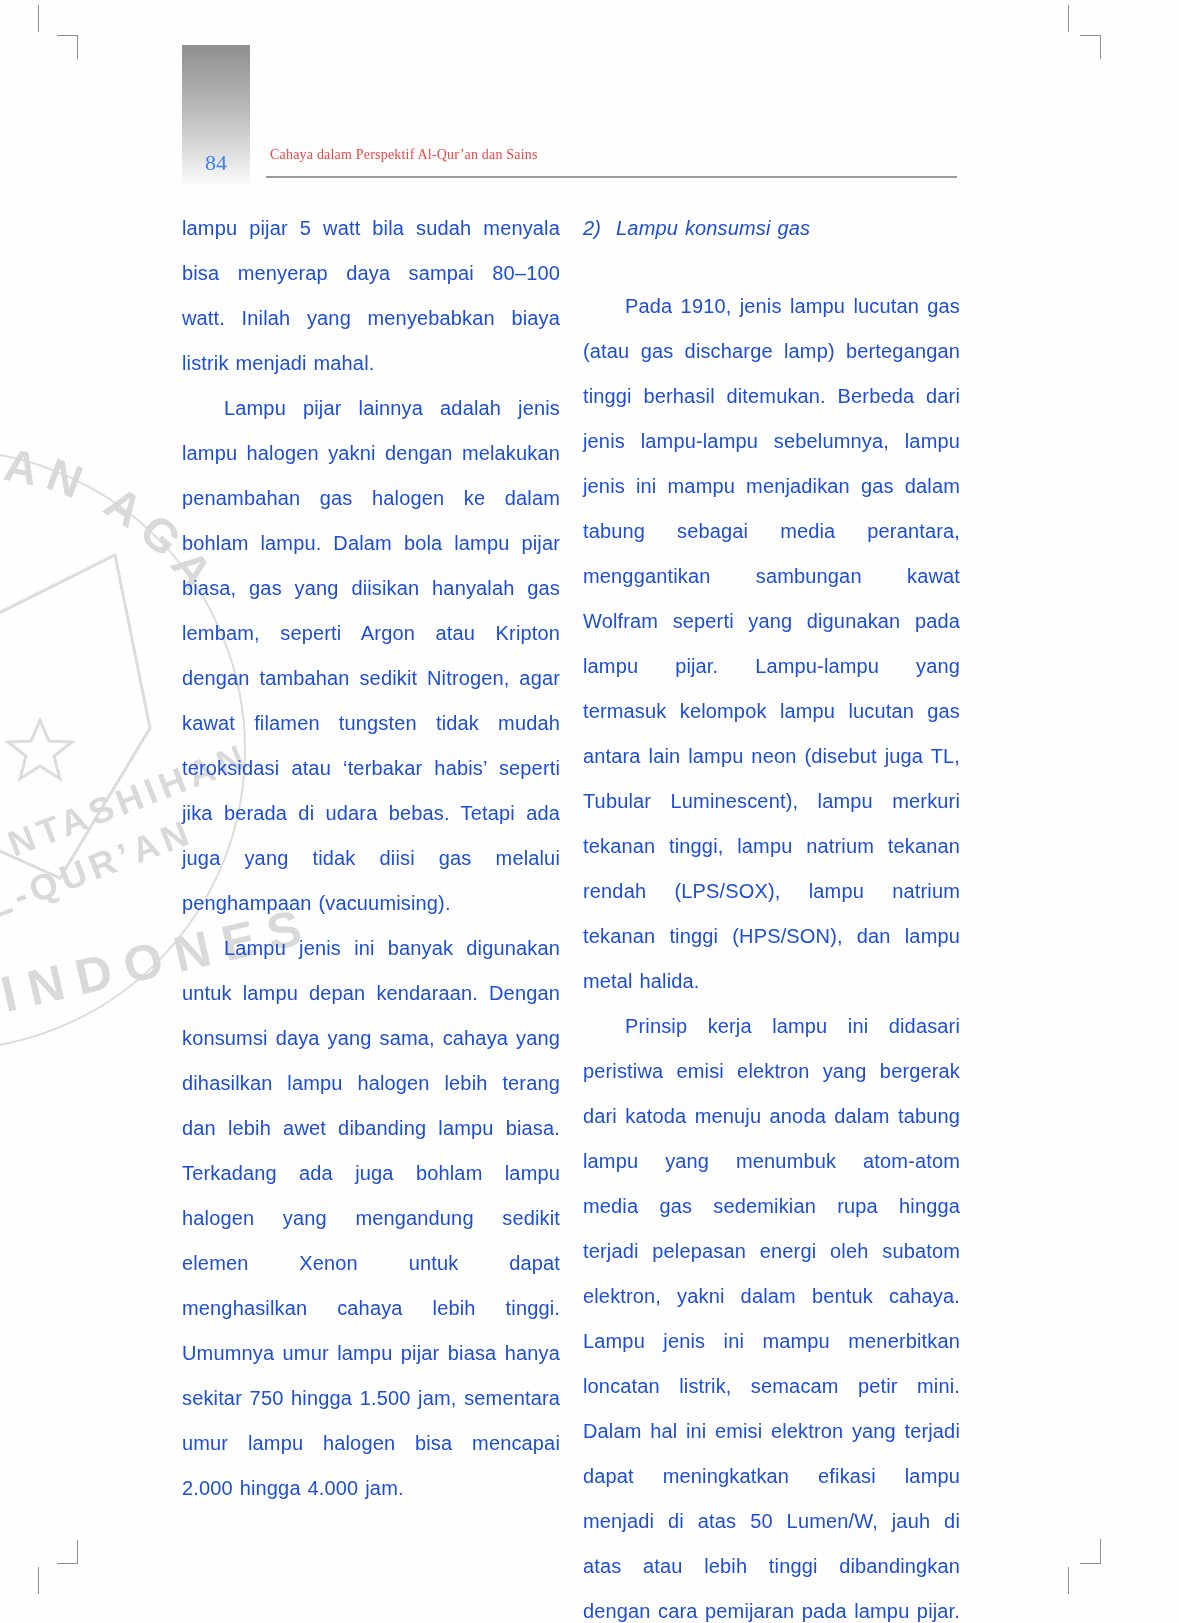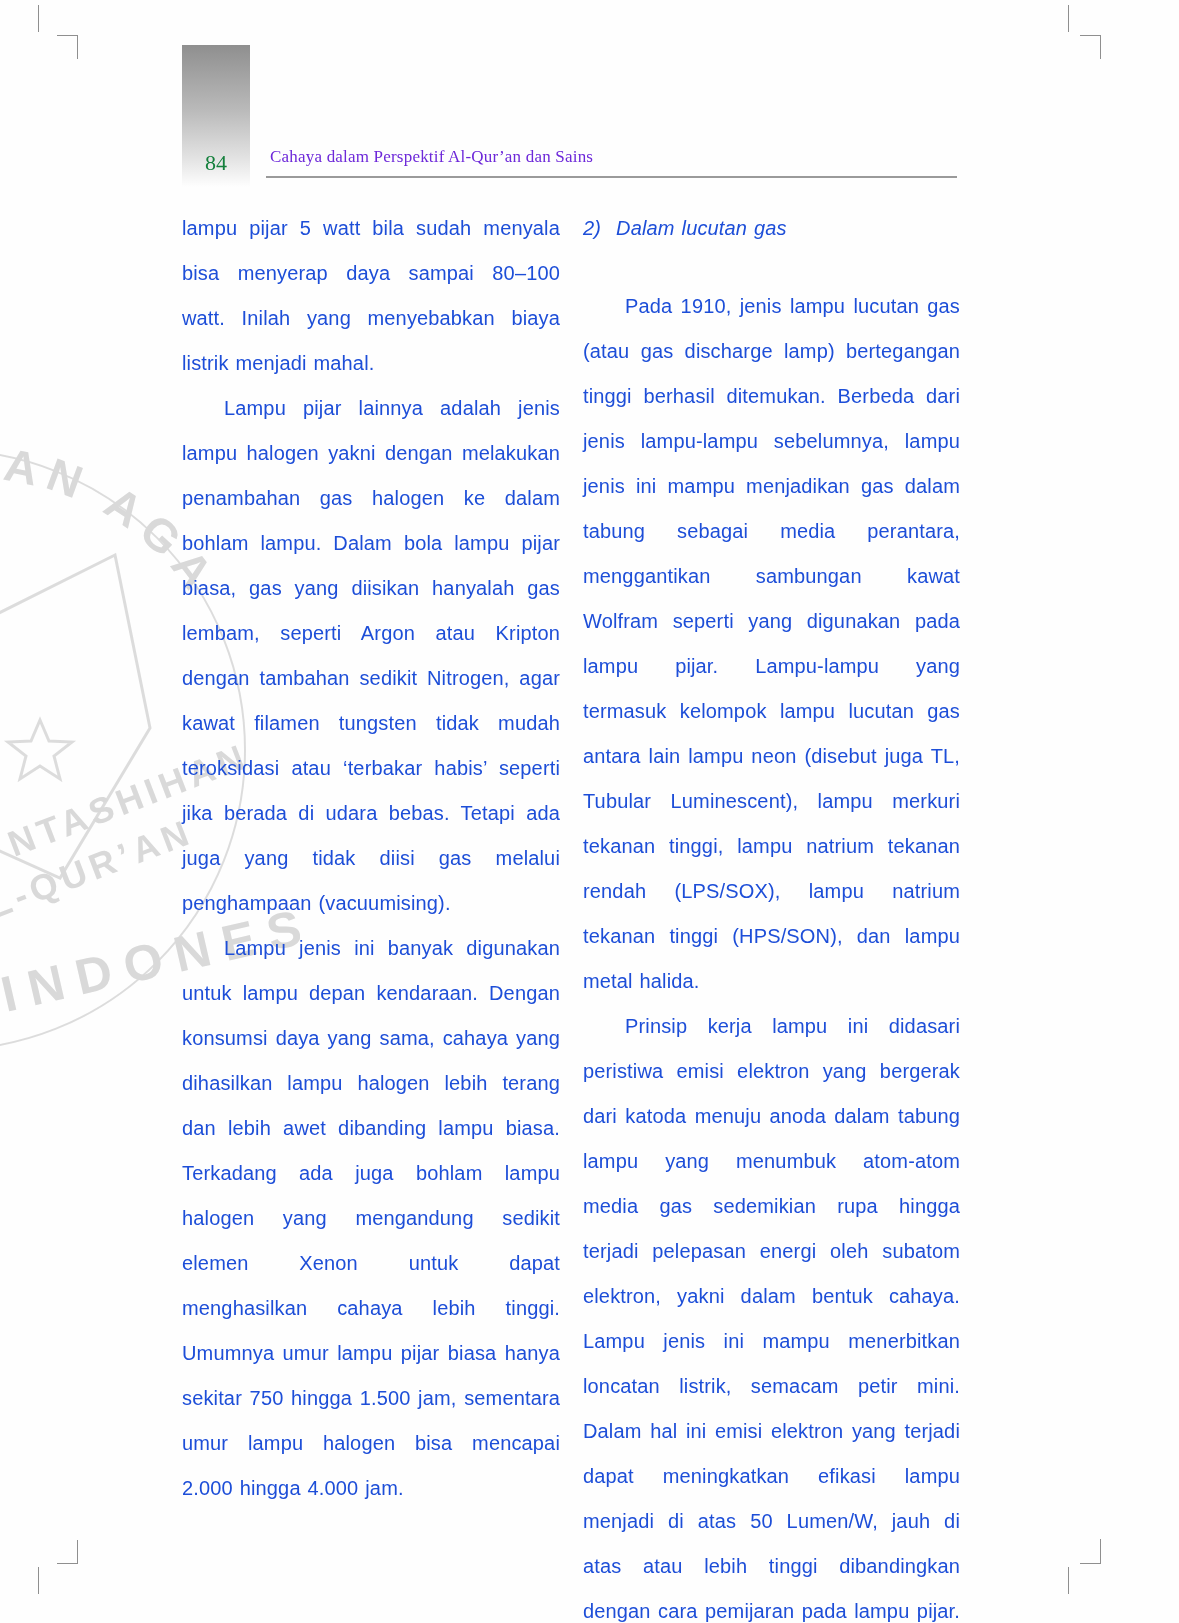--- a/index.html
+++ b/index.html
@@ -14,25 +14,25 @@
   .crop{position:absolute;background:#8f8f8f;}
 
   
   .gradbar{
     position:absolute;left:182px;top:45px;width:68px;height:142px;
     background:linear-gradient(to bottom,#8f8f8f 0%,#b9b9b9 45%,#e3e3e3 80%,rgba(255,255,255,0) 100%);
     z-index:1;
   }
   .pagenum{
     position:absolute;left:205px;top:150px;z-index:2;
-    font-family:"Liberation Serif",serif;font-size:22px;color:#15803d;
+    font-family:"Liberation Serif",serif;font-size:22px;color:#3b82f6;
   }
   .runhead{
     position:absolute;left:270px;top:147px;z-index:2;
-    font-family:"Liberation Serif",serif;font-size:17px;color:#6d28d9;letter-spacing:.2px;
+    font-family:"Liberation Serif",serif;font-size:14px;color:#ef4444;letter-spacing:.2px;
   }
   .headrule{position:absolute;left:266px;top:176px;width:691px;height:2px;background:#9a9a9a;z-index:2;}
 
   
   .stamp{position:absolute;left:0;top:420px;z-index:0;opacity:.5;pointer-events:none;}
   .stamp text{fill:#b5b5b5;font-family:"Liberation Sans",sans-serif;font-weight:bold;}
   .stamp .ln{stroke:#bcbcbc;fill:none;}
 
   
   .cols{
@@ -92,20 +92,20 @@
 
   <div class="cols">
     <div class="col left">
       <p class="para noindent"><span>lampu pijar 5 watt bila sudah menyala bisa menyerap daya sampai 80–100 watt. Inilah yang menyebabkan biaya listrik menjadi mahal.</span></p>
       <p class="para"><span>Lampu pijar lainnya adalah jenis lampu halogen yakni dengan melakukan penambahan gas halogen ke dalam bohlam lampu. Dalam bola lampu pijar biasa, gas yang diisikan hanyalah gas lembam, seperti Argon atau Kripton dengan tambahan sedikit Nitrogen, agar kawat filamen tungsten tidak mudah teroksidasi atau ‘terbakar habis’ seperti jika berada di udara bebas. Tetapi ada juga yang tidak diisi gas melalui penghampaan (</span><span class="it">vacuumising</span><span>).</span></p>
       <p class="para"><span>Lampu jenis ini banyak digunakan untuk lampu depan kendaraan. Dengan konsumsi daya yang sama, cahaya yang dihasilkan lampu halogen lebih terang dan lebih awet dibanding lampu biasa. Terkadang ada juga bohlam lampu halogen yang mengandung sedikit elemen Xenon untuk dapat menghasilkan cahaya lebih tinggi. Umumnya umur lampu pijar biasa hanya sekitar 750 hingga 1.500 jam, sementara umur lampu halogen bisa mencapai 2.000 hingga 4.000 jam.</span></p>
     </div>
     <div class="col right">
       <div class="heading">
         <span class="hnum">2)</span>
-        <span class="hlabel">Dalam lucutan gas</span>
+        <span class="hlabel">Lampu konsumsi gas</span>
       </div>
       <p class="para"><span>Pada 1910, jenis lampu lucutan gas (atau </span><span class="it">gas discharge lamp</span><span>) bertegangan tinggi berhasil ditemukan. Berbeda dari jenis lampu-lampu sebelumnya, lampu jenis ini mampu menjadikan gas dalam tabung sebagai media perantara, menggantikan sambungan kawat Wolfram seperti yang digunakan pada lampu pijar. Lampu-lampu yang termasuk kelompok lampu lucutan gas antara lain lampu neon (disebut juga TL, </span><span class="it">Tubular Luminescent</span><span>), lampu merkuri tekanan tinggi, lampu natrium tekanan rendah (LPS/SOX), lampu natrium tekanan tinggi (HPS/SON), dan lampu metal halida.</span></p>
       <p class="para"><span>Prinsip kerja lampu ini didasari peristiwa emisi elektron yang bergerak dari katoda menuju anoda dalam tabung lampu yang menumbuk atom-atom media gas sedemikian rupa hingga terjadi pelepasan energi oleh subatom elektron, yakni dalam bentuk cahaya. Lampu jenis ini mampu menerbitkan loncatan listrik, semacam petir mini. Dalam hal ini emisi elektron yang terjadi dapat meningkatkan efikasi lampu menjadi di atas 50 Lumen/W, jauh di atas atau lebih tinggi dibandingkan dengan cara pemijaran pada lampu pijar. Pada lampu lucutan gas, terbuangnya energi listrik yang diubah menjadi energi cahaya melalui proses</span></p>
     </div>
   </div>
 
 </div>
 
 </body></html>

